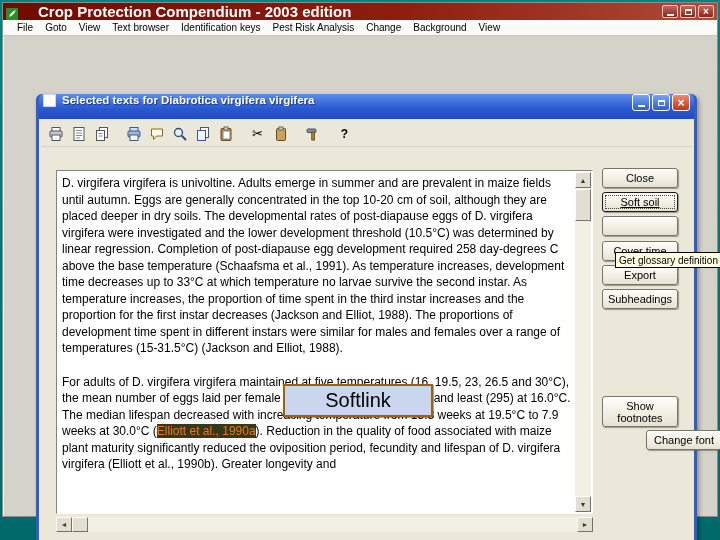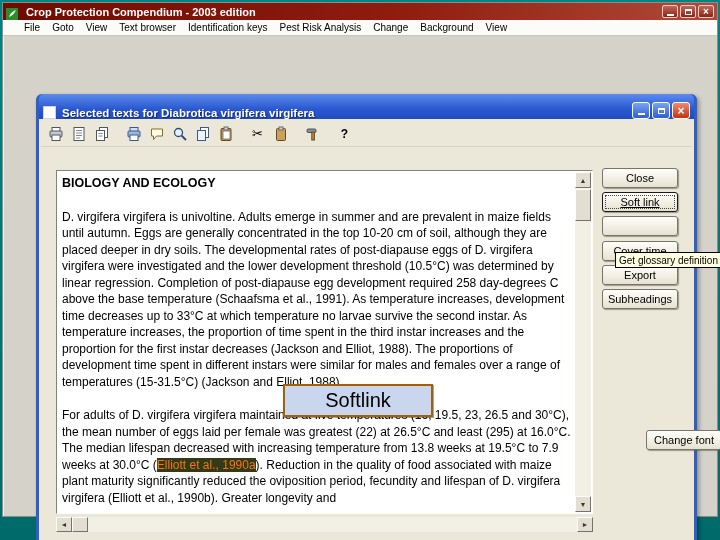--- a/index.html
+++ b/index.html
@@ -17,49 +17,49 @@
     position:absolute; left:2px; top:2px; width:716px; height:515px;
     background:#d5d2ca;
     border:1px solid #8f8d85;
     box-shadow: inset 1px 1px 0 #f2f0ea;
   }
   .app-titlebar {
     height:17px; display:flex; align-items:center; padding:0 3px;
     background:linear-gradient(90deg,#6f0b02,#8e1d0f 55%,#b04a38);
   }
   .app-icon { width:12px; height:12px; display:inline-block; flex:0 0 auto; }
-  .app-title { color:#fff; font-weight:bold; font-size:11px; margin-left:8px; flex:1; white-space:nowrap; overflow:hidden; }
+  .app-title { color:#fff; font-weight:bold; font-size:15px; margin-left:20px; flex:1; white-space:nowrap; overflow:hidden; }
   .app-tbtn {
     width:16px; height:13px; margin-left:2px; flex:0 0 auto;
     background:linear-gradient(#c0695a,#8e2313);
     border:1px solid #e8d0c8; border-radius:2px;
     display:flex; align-items:center; justify-content:center;
     color:#fff; font-size:9px; line-height:9px; cursor:default;
   }
   .glyph-min { display:block; width:7px; height:2px; background:#fff; margin-top:6px; }
   .glyph-max { display:block; width:7px; height:6px; border:1px solid #fff; border-top-width:2px; }
   .glyph-x  { font-size:10px; font-weight:bold; line-height:10px; }
 
   .app-menubar {
     height:16px; background:#fbfbf8; border-bottom:1px solid #c9c6be;
-    display:flex; align-items:center; font-size:10px; padding-left:15px;
+    display:flex; align-items:center; font-size:10px; padding-left:8px;
   }
   .menu-item { padding:1px 6px; white-space:nowrap; }
 
   .workspace { position:relative; height:480px; }
 
   
   .doc-window {
     position:absolute; left:33px; top:58px; width:661px; height:456px;
     background:#2f5ec8; border-radius:6px 6px 0 0;
     padding:0 3px 3px 3px;
     box-shadow:2px 2px 4px rgba(0,0,0,.35);
   }
   .doc-titlebar {
-    height:25px; display:flex; align-items:flex-end; padding:0 4px;
+    height:25px; display:flex; align-items:flex-start; padding:0 4px;
     background:linear-gradient(#5d8cec,#2a58d0 60%,#1f4cc0);
     border-radius:5px 5px 0 0;
   }
   .doc-icon { width:13px; height:13px; background:#fff; border:1px solid #c8d4f0; flex:0 0 auto; }
   .doc-title { color:#fff; font-weight:bold; font-size:11.5px; margin-left:6px; flex:1; white-space:nowrap; overflow:hidden; text-shadow:1px 1px 1px rgba(0,0,40,.5); }
   .doc-tbtn {
     width:18px; height:17px; margin-left:2px; flex:0 0 auto;
     border:1px solid #fff; border-radius:3px;
     display:flex; align-items:center; justify-content:center;
     color:#fff; cursor:default;
@@ -279,21 +279,20 @@
             <svg width="16" height="16">
                 <rect x="2" y="3" width="9" height="3.5" rx="1.2" fill="#8a8f98" stroke="#4a4f58"></rect>
                 <rect x="6.8" y="6" width="2.6" height="8" fill="#b98a4a" stroke="#6a4a1a"></rect>
               </svg>
           </span>
           <span class="ticon grp" style="font-weight:bold;font-size:12px;">?</span>
         </div>
 
         <div class="text-area">
           <div class="text-content">
-            <div class="doc-heading">BIOLOGY AND ECOLOGY</div>
             <p>D. virgifera virgifera is univoltine. Adults emerge in summer and are prevalent in maize fields until autumn. Eggs are generally concentrated in the top 10-20 cm of soil, although they are placed deeper in dry soils. The developmental rates of post-diapause eggs of D. virgifera virgifera were investigated and the lower development threshold (10.5°C) was determined by linear regression. Completion of post-diapause egg development required 258 day-degrees C above the base temperature (Schaafsma et al., 1991). As temperature increases, development time decreases up to 33°C at which temperature no larvae survive the second instar. As temperature increases, the proportion of time spent in the third instar increases and the proportion for the first instar decreases (Jackson and Elliot, 1988). The proportions of development time spent in different instars were similar for males and females over a range of temperatures (15-31.5°C) (Jackson and Elliot, 1988).</p>
             <p><span>For adults of D. virgifera virgifera maintained at five temperatures (16, 19.5, 23, 26.5 and 30°C), the mean number of eggs laid per female was greatest (22) at 26.5°C and least (295) at 16.0°C. The median lifespan decreased with increasing temperature from 13.8 weeks at 19.5°C to 7.9 weeks at 30.0°C (</span><span class="citation-hl">Elliott et al., 1990a</span><span>). Reduction in the quality of food associated with maize plant maturity significantly reduced the oviposition period, fecundity and lifespan of D. virgifera virgifera (Elliott et al., 1990b). Greater longevity and</span></p>
           </div>
           <div class="vscroll">
             <div class="scroll-btn up">
                 <span>▲</span>
               </div>
             <div class="vthumb"></div>
             <div class="scroll-btn down">
                 <span>▼</span>
@@ -308,33 +307,36 @@
           <div class="hthumb"></div>
           <div class="scroll-btn right">
               <span>►</span>
             </div>
         </div>
 
         <div class="sbtn sb-close">
             <span>Close</span>
           </div>
         <div class="sbtn sb-softlink">
-            <span>Soft link</span>
+            <span>Soft soil</span>
           </div>
         <div class="sbtn sb-hidden">
             <span></span>
           </div>
         <div class="sbtn sb-coverpage">
             <span>Cover time</span>
           </div>
         <div class="sbtn sb-export">
             <span>Export</span>
           </div>
         <div class="sbtn sb-subheadings">
             <span>Subheadings</span>
+          </div>
+        <div class="sbtn sb-footnotes">
+            <span>Show footnotes</span>
           </div>
         <div class="sbtn sb-changefont">
             <span>Change font</span>
           </div>
 
         <div class="tooltip">
             <span>Get glossary definition</span>
           </div>
 
       </div>

